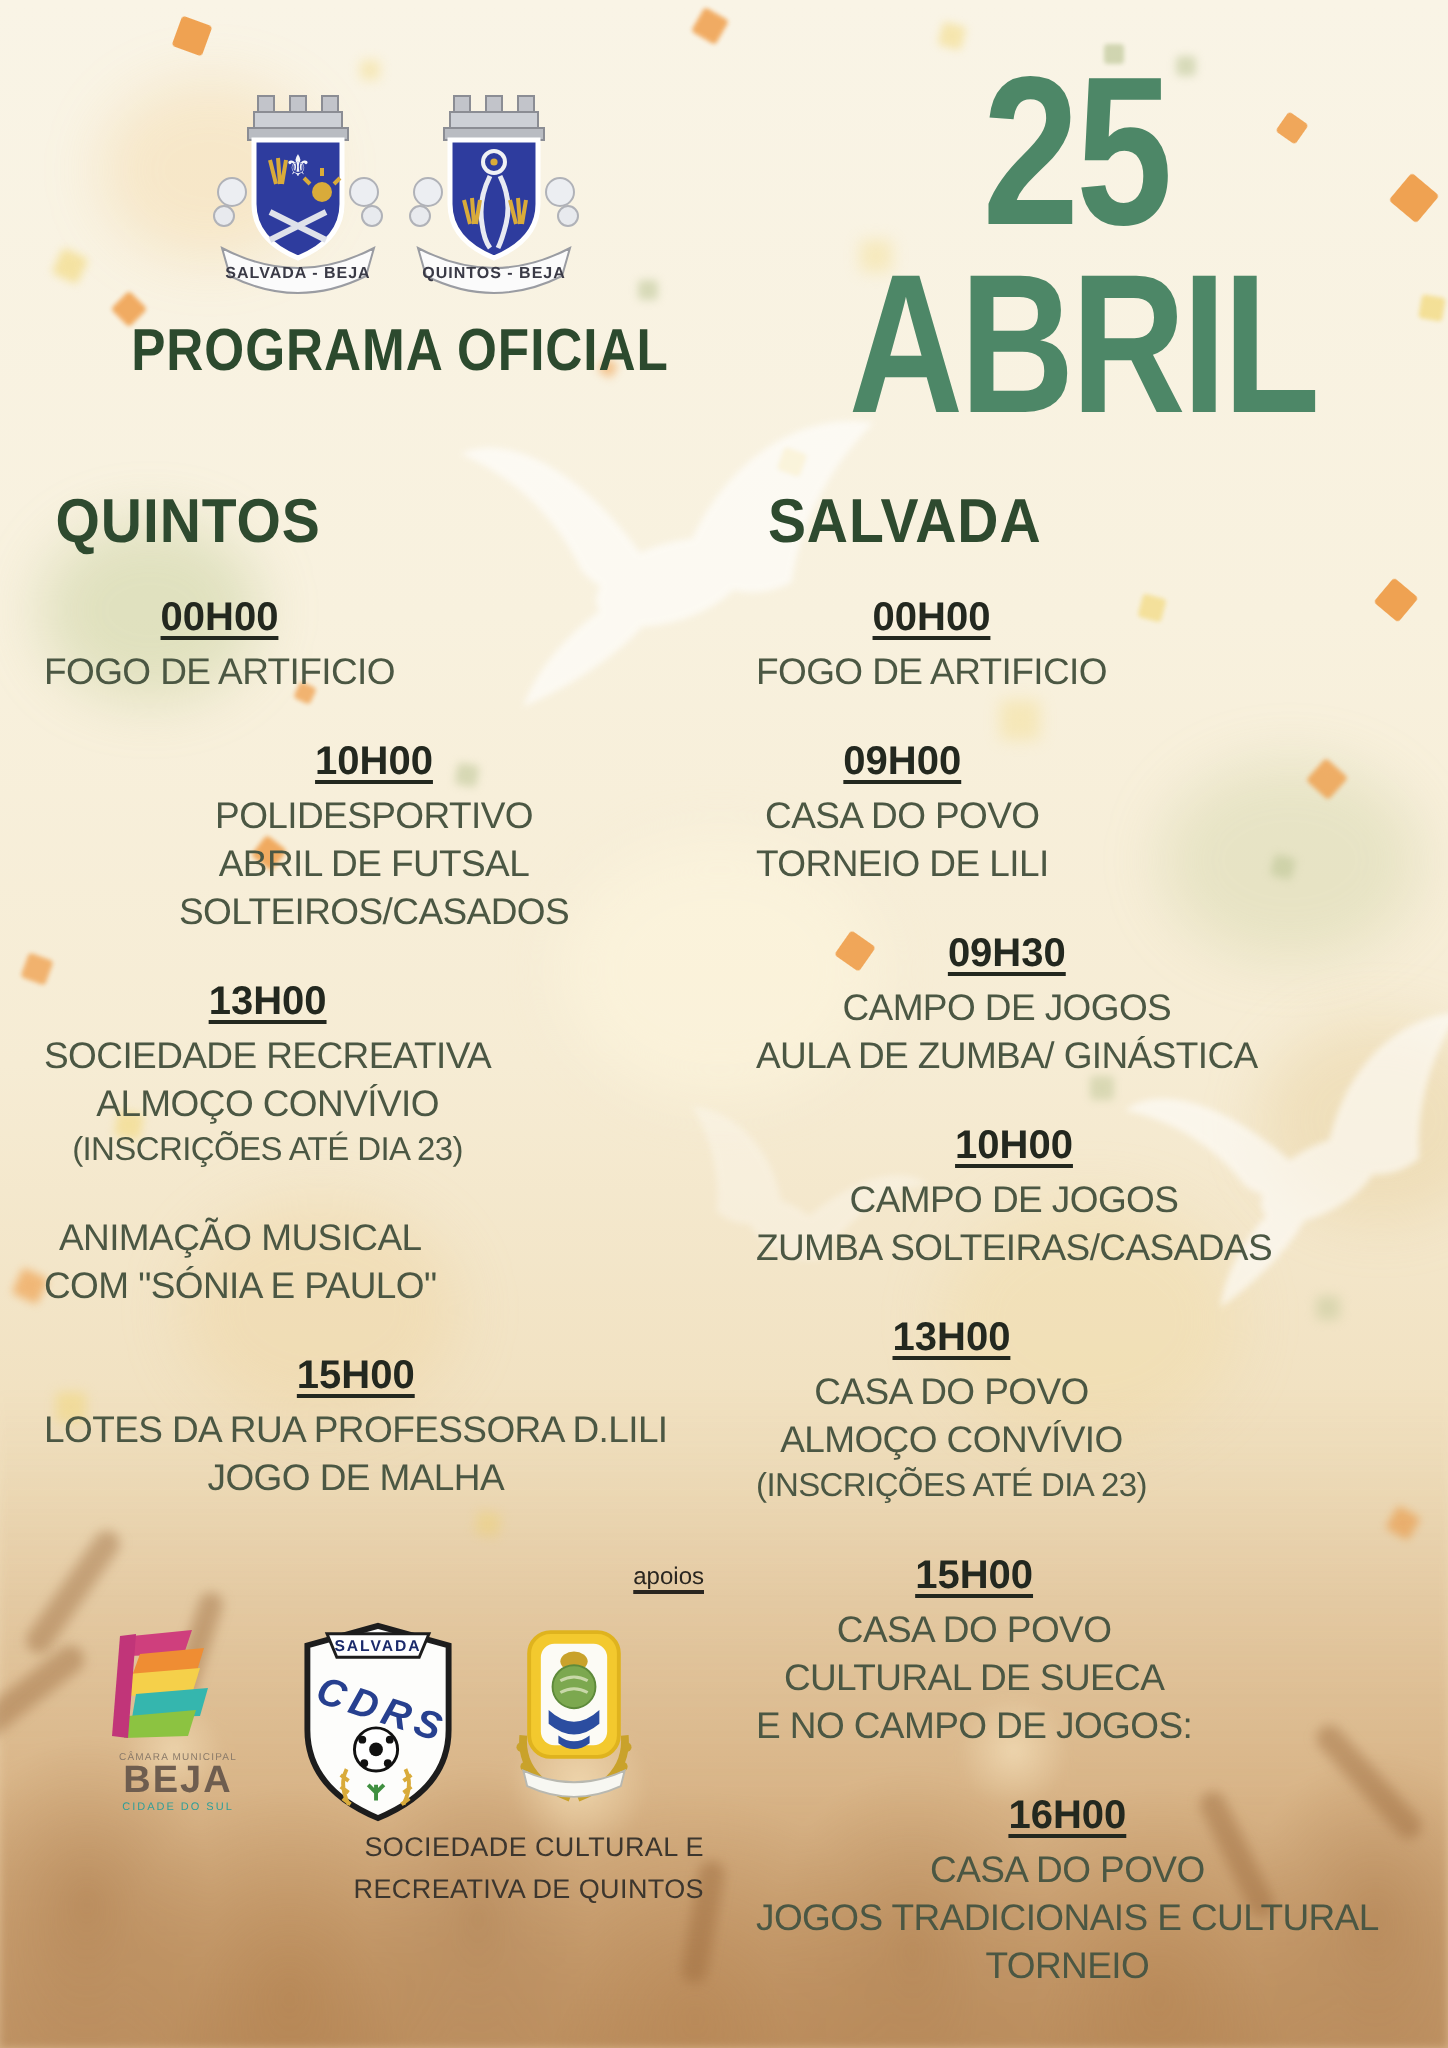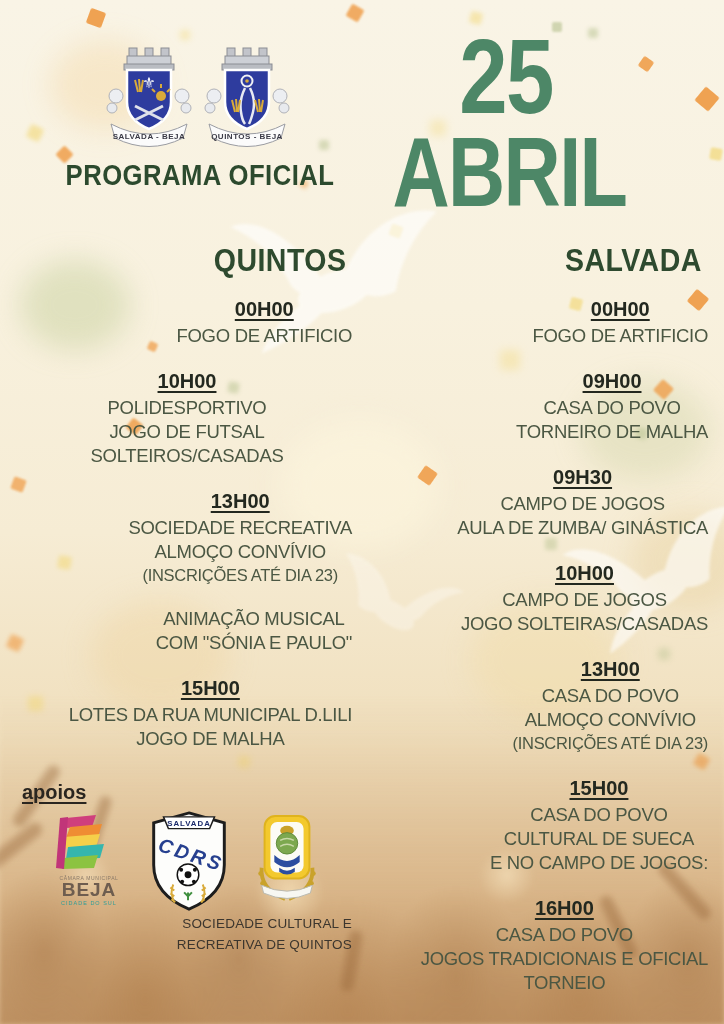--- a/index.html
+++ b/index.html
@@ -29,36 +29,36 @@
     filter:blur(2px);
   }
   .arm{position:absolute;background:rgba(150,100,55,.42);border-radius:10px;filter:blur(3px);}
   
   .crests{position:absolute;left:103px;top:44px;display:flex;gap:6px;}
   .program-title{
     position:absolute;left:52px;top:160px;width:296px;text-align:center;
     font-size:27px;font-weight:bold;letter-spacing:.5px;color:#2c4a2e;
     transform:scale(.95,1.1);
   }
-  .big-date{position:absolute;left:364px;top:28px;width:284px;text-align:center;color:var(--title-green,#4d8767);font-weight:bold;}
+  .big-date{position:absolute;left:396px;top:28px;width:284px;text-align:center;color:var(--title-green,#4d8767);font-weight:bold;}
   .big-date .num{font-size:106px;line-height:.92;letter-spacing:-2px;transform:scaleX(.82);}
   .big-date .month{font-size:99px;line-height:.88;letter-spacing:-2px;transform:scaleX(.80);margin-top:2px;}
   
-  .col{position:absolute;top:244px;width:330px;display:flex;flex-direction:column;align-items:flex-end;text-align:center;}
+  .col{position:absolute;top:244px;width:330px;display:flex;flex-direction:column;align-items:flex-start;text-align:center;}
   #col-quintos{left:22px;}
   #col-salvada{left:378px;}
   .col-heading{font-size:31px;line-height:34px;font-weight:bold;color:#2e4a2f;letter-spacing:.5px;margin-bottom:18px;transform:scaleX(.92);}
   .event{margin-bottom:20px;}
   .time{font-size:20px;line-height:26px;margin-bottom:2px;font-weight:bold;color:#23281f;
         text-decoration:underline;text-decoration-thickness:2px;text-underline-offset:3px;}
   .line{font-size:18.5px;line-height:24px;color:#4b5743;letter-spacing:-.3px;font-weight:500;}
   .paren{font-size:16.5px;line-height:23px;}
   
-  .apoios{position:absolute;left:22px;top:781px;width:330px;text-align:left;
-          font-size:20px;font-weight:bold;color:#2a2620;
+  .apoios{position:absolute;left:22px;top:781px;width:330px;text-align:right;
+          font-size:12px;font-weight:normal;color:#2a2620;
           text-decoration:underline;text-decoration-thickness:2px;text-underline-offset:3px;}
   .logos-row{position:absolute;left:22px;top:810px;width:330px;display:flex;justify-content:center;align-items:flex-start;gap:14px;}
   .caption{position:absolute;left:22px;top:913px;width:330px;text-align:right;
            font-size:13.5px;line-height:21px;color:#3c362e;letter-spacing:.2px;}
 </style>
 </head>
 <body>
 
 <div id="poster">
 
@@ -191,75 +191,75 @@
 
   <div class="col" id="col-quintos">
       <div class="col-heading">QUINTOS</div>
       <div class="event">
         <div class="time">00H00</div>
         <div class="line">FOGO DE ARTIFICIO</div>
       </div>
       <div class="event">
         <div class="time">10H00</div>
         <div class="line">POLIDESPORTIVO</div>
-        <div class="line">JOGO DE FUTSAL SOLTEIROS/CASADAS</div>
+        <div class="line">ABRIL DE FUTSAL SOLTEIROS/CASADOS</div>
       </div>
       <div class="event">
         <div class="time">13H00</div>
         <div class="line">SOCIEDADE RECREATIVA</div>
         <div class="line">ALMOÇO CONVÍVIO</div>
         <div class="line paren">(INSCRIÇÕES ATÉ DIA 23)</div>
       </div>
       <div class="event">
         <div class="line">ANIMAÇÃO MUSICAL</div>
         <div class="line">COM "SÓNIA E PAULO"</div>
       </div>
       <div class="event">
         <div class="time">15H00</div>
-        <div class="line">LOTES DA RUA MUNICIPAL D.LILI</div>
+        <div class="line">LOTES DA RUA PROFESSORA D.LILI</div>
         <div class="line">JOGO DE MALHA</div>
       </div>
     </div>
   <div class="col" id="col-salvada">
       <div class="col-heading">SALVADA</div>
       <div class="event">
         <div class="time">00H00</div>
         <div class="line">FOGO DE ARTIFICIO</div>
       </div>
       <div class="event">
         <div class="time">09H00</div>
         <div class="line">CASA DO POVO</div>
-        <div class="line">TORNEIRO DE MALHA</div>
+        <div class="line">TORNEIO DE LILI</div>
       </div>
       <div class="event">
         <div class="time">09H30</div>
         <div class="line">CAMPO DE JOGOS</div>
         <div class="line">AULA DE ZUMBA/ GINÁSTICA</div>
       </div>
       <div class="event">
         <div class="time">10H00</div>
         <div class="line">CAMPO DE JOGOS</div>
-        <div class="line">JOGO SOLTEIRAS/CASADAS</div>
+        <div class="line">ZUMBA SOLTEIRAS/CASADAS</div>
       </div>
       <div class="event">
         <div class="time">13H00</div>
         <div class="line">CASA DO POVO</div>
         <div class="line">ALMOÇO CONVÍVIO</div>
         <div class="line paren">(INSCRIÇÕES ATÉ DIA 23)</div>
       </div>
       <div class="event">
         <div class="time">15H00</div>
         <div class="line">CASA DO POVO</div>
         <div class="line">CULTURAL DE SUECA</div>
         <div class="line">E  NO CAMPO DE JOGOS:</div>
       </div>
       <div class="event">
         <div class="time">16H00</div>
         <div class="line">CASA DO POVO</div>
-        <div class="line">JOGOS TRADICIONAIS E OFICIAL</div>
+        <div class="line">JOGOS TRADICIONAIS E CULTURAL</div>
         <div class="line">TORNEIO</div>
       </div>
     </div>
 
   <div class="apoios">apoios</div>
 
   <div class="logos-row">
     <svg width="82" height="100" viewBox="0 0 82 100">
       <g>
         <polygon points="18,8 48,5 44,17 16,18" fill="#cf3f7d"></polygon>

